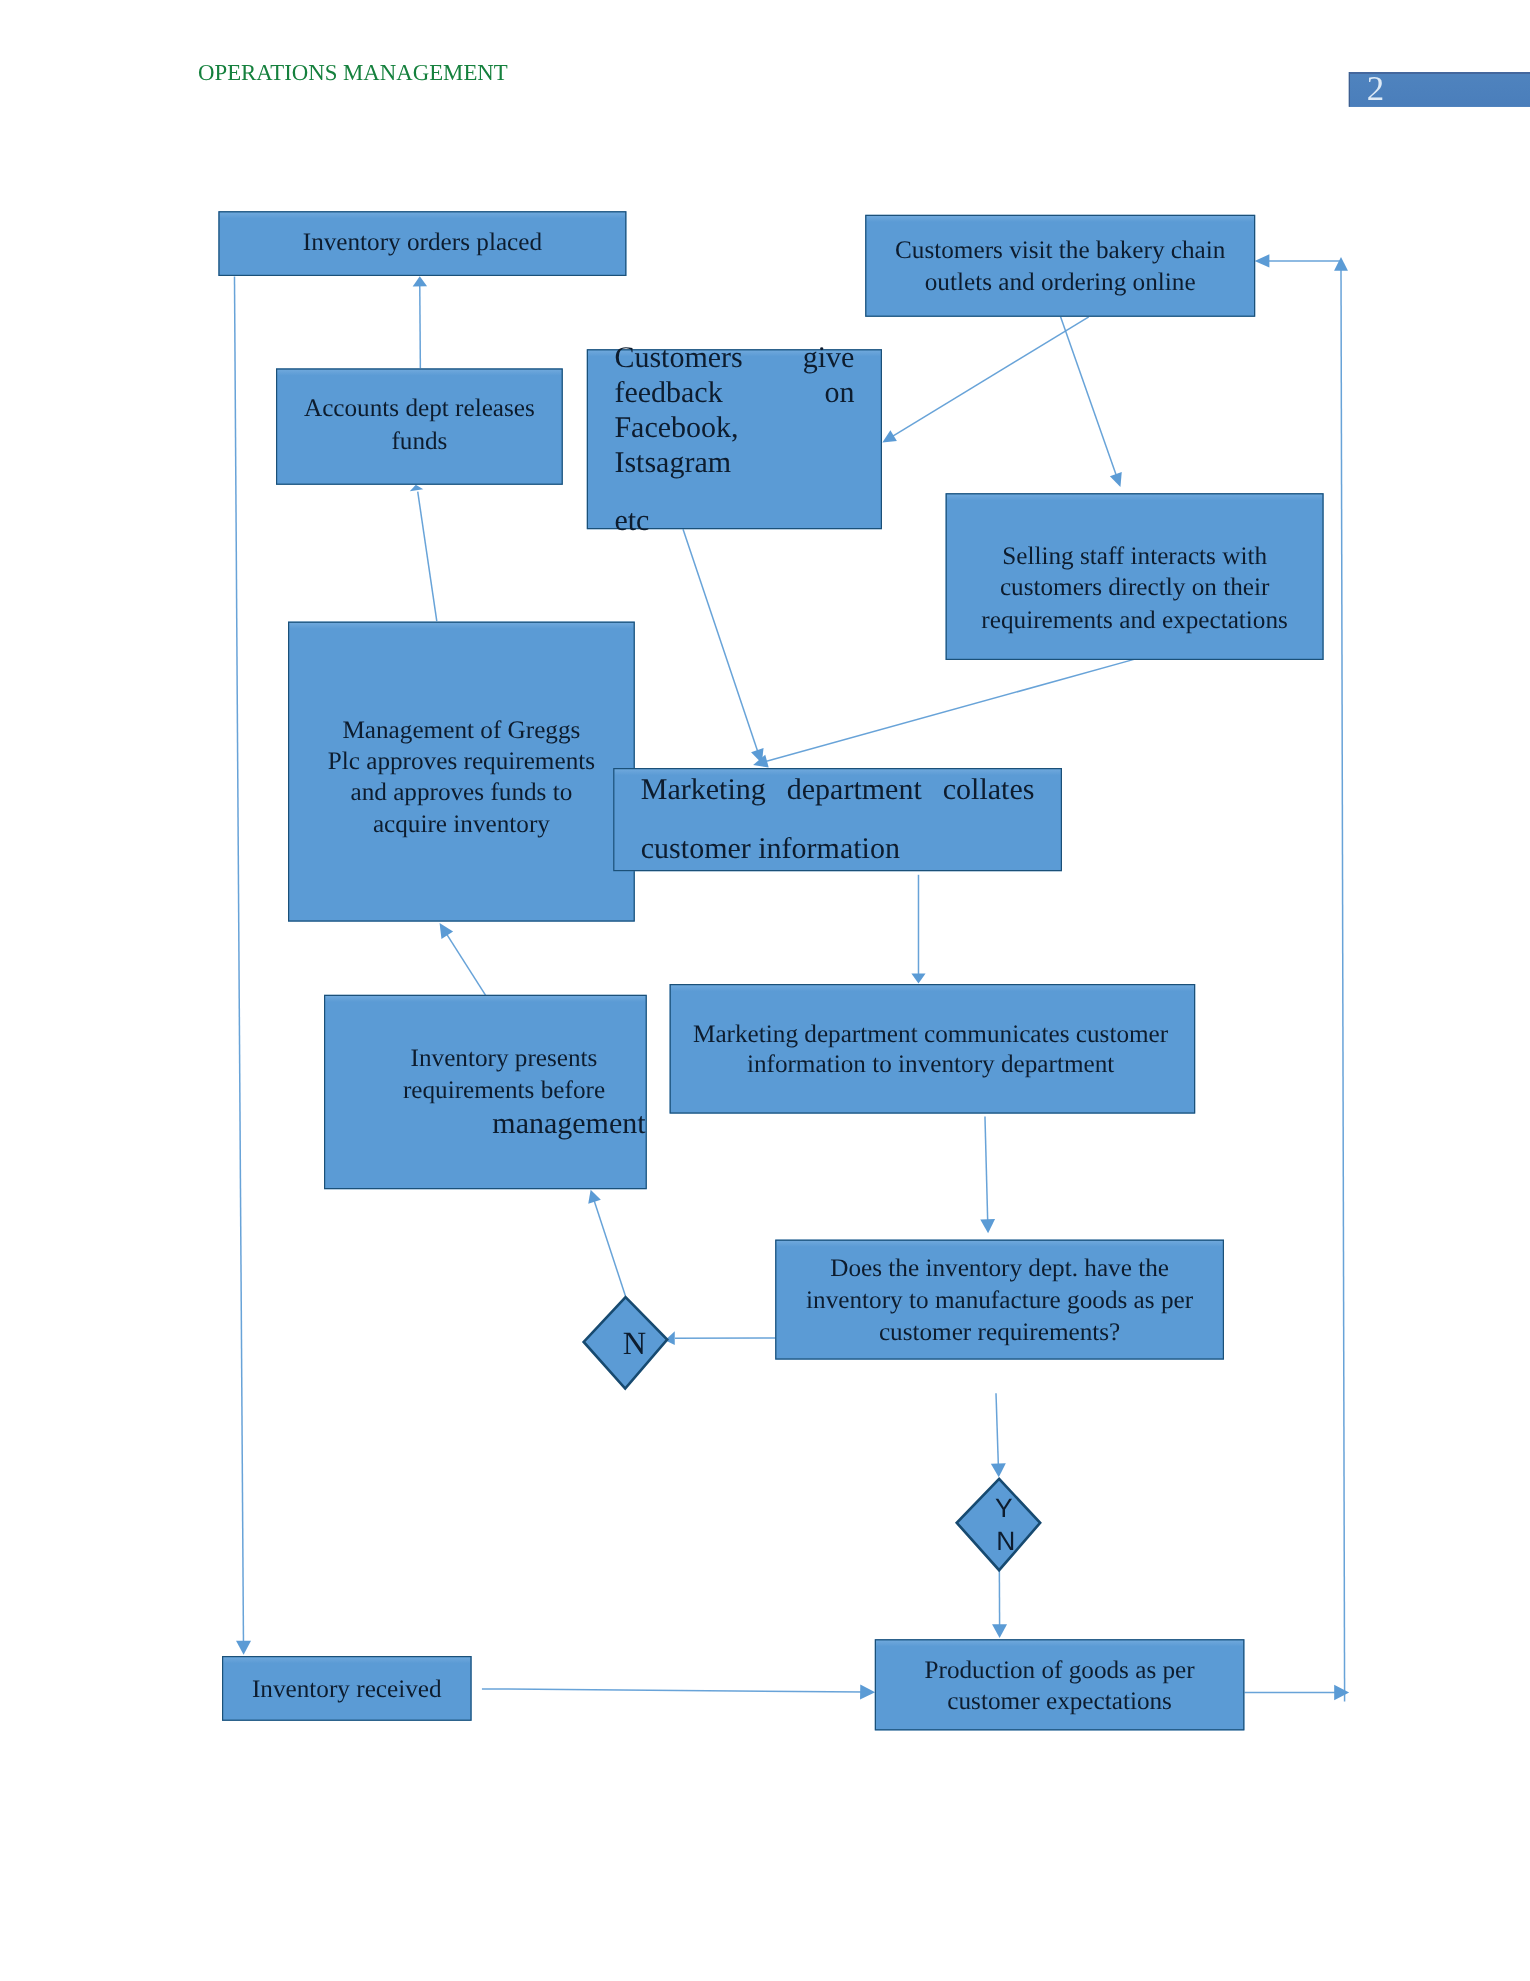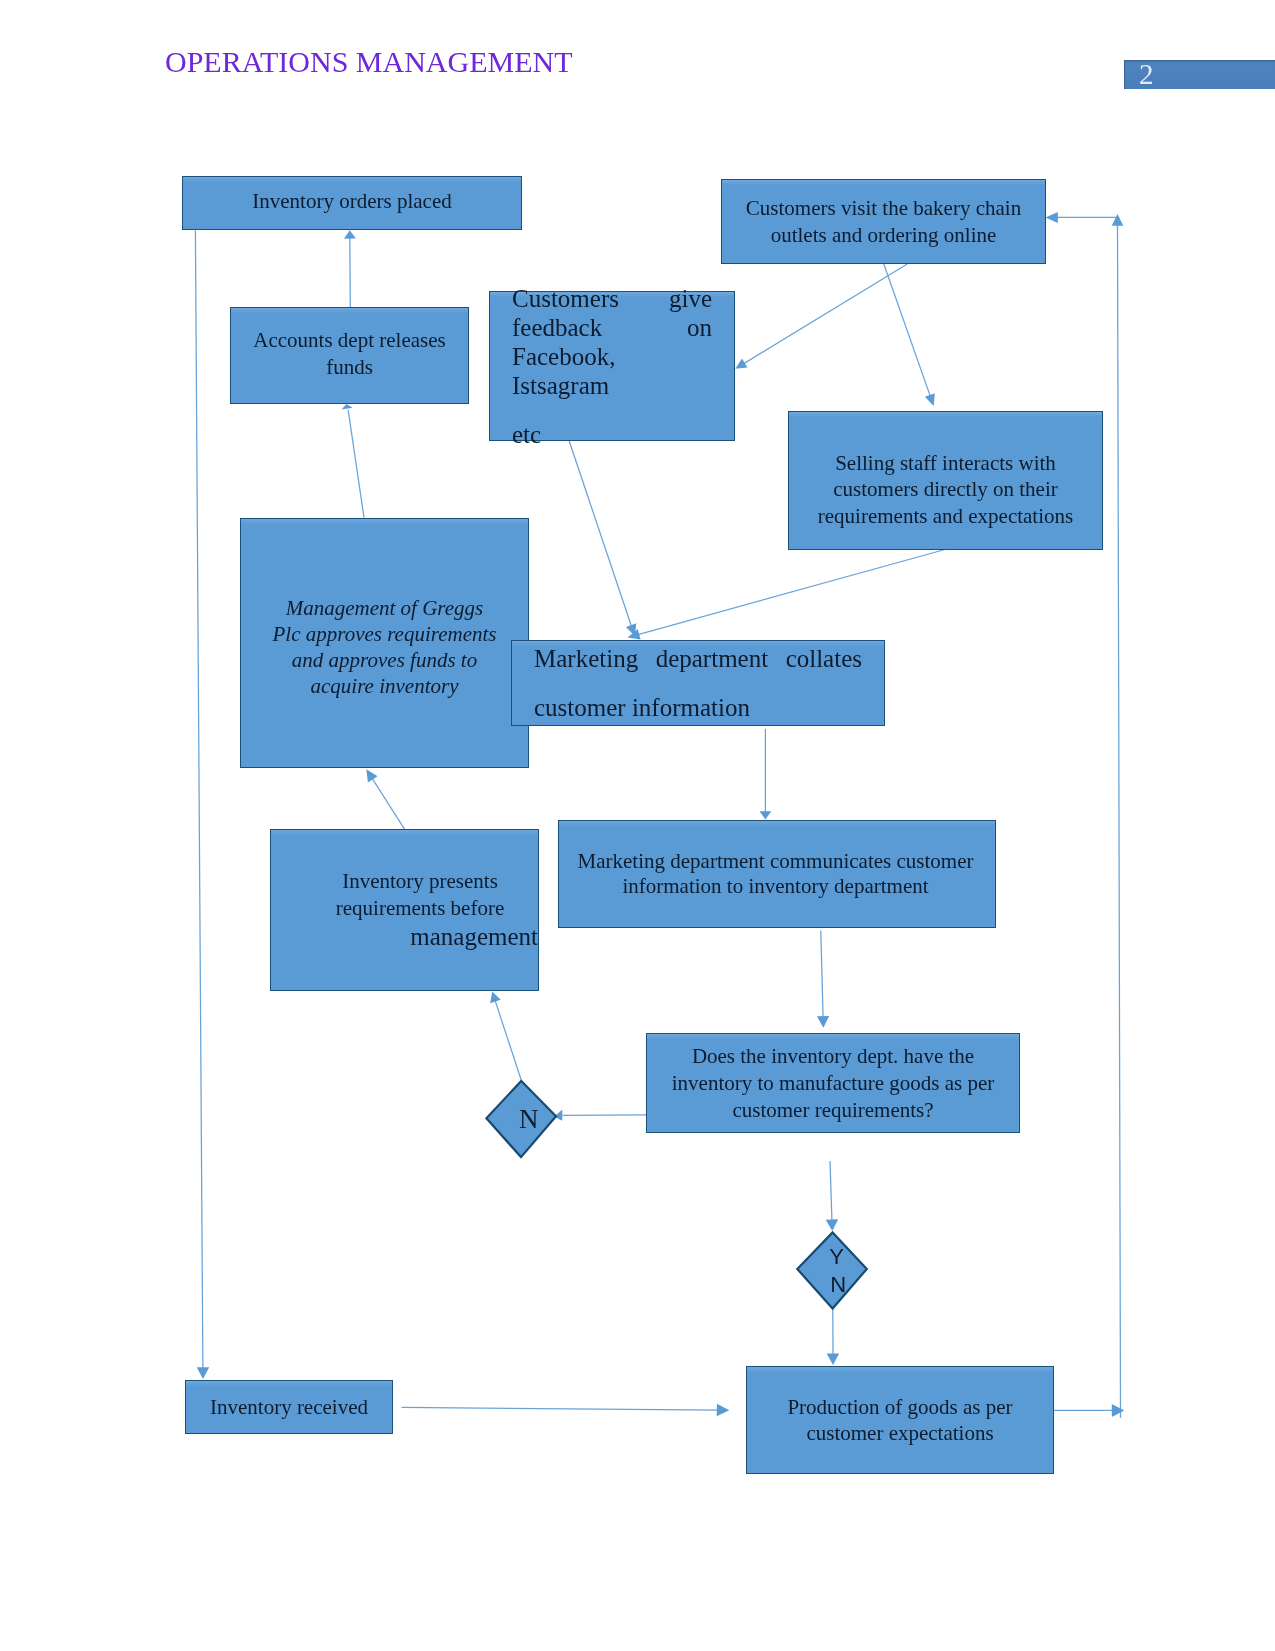--- a/index.html
+++ b/index.html
@@ -9,22 +9,22 @@
     background:#ffffff;
     font-family:"Liberation Serif", serif;
     color:#000000;
     position:relative;
     overflow:hidden;
   }
   .page { position:absolute; left:0; top:0; width:1275px; height:1651px; }
   .flowchart { position:absolute; left:0; top:0; width:1275px; height:1651px; }
   #doc-title {
     position:absolute; left:165px; top:45px;
-    font-size:30px; line-height:33px;
-    color:#6d28d9; white-space:nowrap;
+    font-size:19px; line-height:33px;
+    color:#15803d; white-space:nowrap;
   }
   #page-number-box {
     position:absolute; left:1124px; top:60px; width:151px; height:29px;
     background:#4A7EBB;
     background-image:linear-gradient(to bottom, #44679D 0px, #44679D 1.3px, #4F83BE 1.8px, #4A7EBB 100%);
     border-left:1.2px solid #3E5F90;
     box-sizing:border-box;
   }
   #page-number-box .pn {
     position:absolute; left:14px; top:-1px;
@@ -165,21 +165,21 @@
   </div>
 
   <div class="node" id="n-selling" style="left:788px; top:411px; width:315px; height:139px;">
     <div class="txt lh262">
           <div class="line">Selling staff interacts with</div>
           <div class="line">customers directly on their</div>
           <div class="line">requirements and expectations</div>
         </div>
   </div>
 
-  <div class="node" id="n-mgmt" style="left:240px; top:518px; width:289px; height:250px;font-style:italic;">
+  <div class="node" id="n-mgmt" style="left:240px; top:518px; width:289px; height:250px;">
     <div class="txt lh258" style="top:5px;">
           <div class="line">Management of Greggs</div>
           <div class="line">Plc approves requirements</div>
           <div class="line">and approves funds to</div>
           <div class="line">acquire inventory</div>
         </div>
   </div>
 
   <div class="node" id="n-mkt-collates" style="left:511px; top:640px; width:374px; height:86px;">
     <div class="txt just">
@@ -214,21 +214,21 @@
           <div class="line">customer requirements?</div>
         </div>
   </div>
 
   <div class="node" id="n-inv-received" style="left:185px; top:1380px; width:208px; height:54px;">
     <div class="txt">
           <div class="line">Inventory received</div>
         </div>
   </div>
 
-  <div class="node" id="n-production" style="left:746px; top:1366px; width:308px; height:108px;">
+  <div class="node" id="n-production" style="left:729px; top:1366px; width:308px; height:76px;">
     <div class="txt lh259" style="top:1px;">
           <div class="line">Production of goods as per</div>
           <div class="line">customer expectations</div>
         </div>
   </div>
 
   </div>
 </div>
 
 </body></html>

